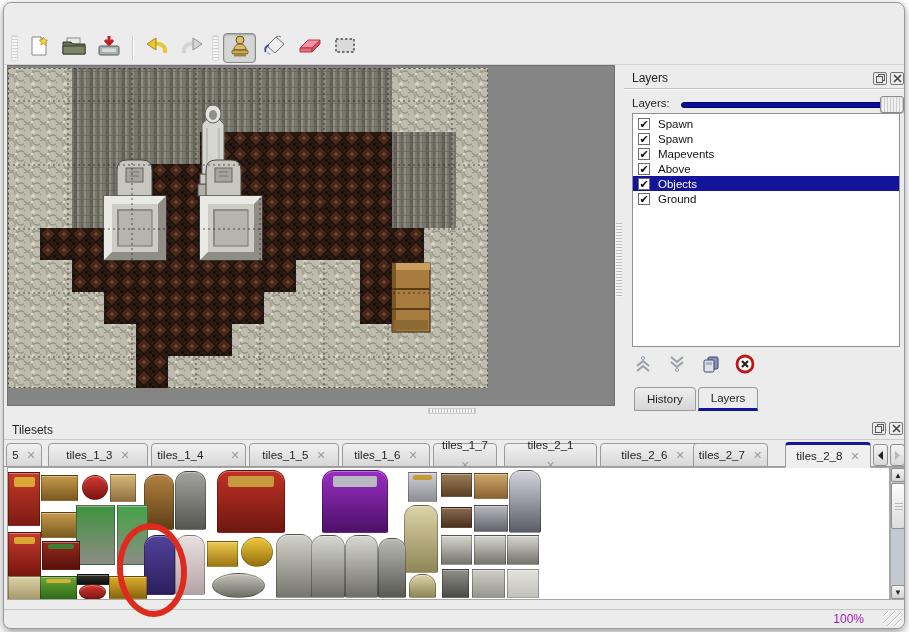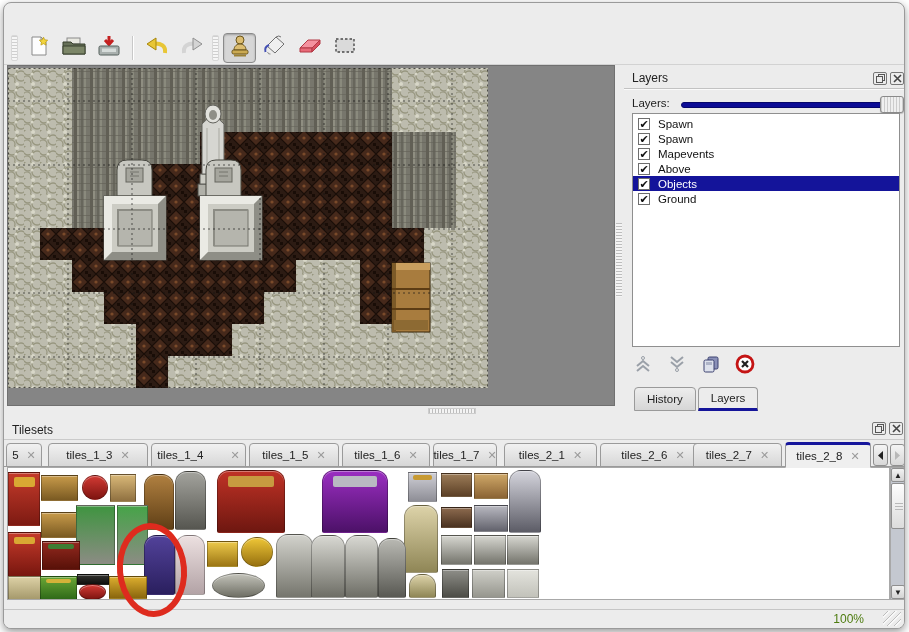--- a/index.html
+++ b/index.html
@@ -63,21 +63,21 @@
   .shape-round{border-radius:50%;}
   .annotation{position:absolute;border:6px solid rgba(222,43,30,.85);border-radius:50%;transform:rotate(-5deg);z-index:5;}
   .ts-scroll{position:absolute;left:886px;top:50px;width:16px;height:133px;background:#c4c8d0;border:1px solid #a8a8a8;}
   .sbtn{position:absolute;left:0;width:14px;height:14px;background:linear-gradient(#f2f2f2,#d4d4d4);border:1px solid #8f8f8f;border-radius:2px;
     font-size:8px;display:flex;align-items:center;justify-content:center;color:#222;}
   .sthumb{position:absolute;left:0;top:15px;width:14px;height:46px;background:linear-gradient(#fdfdfd,#dcdcdc);border:1px solid #8f8f8f;border-radius:2px;}
   .sthumb:after{content:"";position:absolute;left:3px;top:19px;width:8px;height:7px;
     background:repeating-linear-gradient(180deg,#b8b8b8 0 1px,transparent 1px 3px);}
   
   .statusbar{position:absolute;left:0;bottom:0;width:100%;height:19px;background:#ececec;border-top:1px solid #c6c6c6;}
-  .zoom-text{position:absolute;right:40px;top:2px;font-size:12px;color:#4d7c0f;}
+  .zoom-text{position:absolute;right:40px;top:2px;font-size:12px;color:#a21caf;}
   .resize-grip{position:absolute;right:3px;bottom:2px;width:18px;height:15px;
     background:repeating-linear-gradient(135deg,transparent 0 3px,#bdbdbd 3px 4px,#f8f8f8 4px 5px);}
 </style>
 </head>
 <body>
 
 <div class="window">
 
 
   <div class="toolbar" id="toolbar">
@@ -480,33 +480,33 @@
           <span class="tx">✕</span>
         </div>
         <div class="ttab" style="left: 245px; width: 90px;">
           <span>tiles_1_5</span>
           <span class="tx">✕</span>
         </div>
         <div class="ttab" style="left: 338px; width: 88px;">
           <span>tiles_1_6</span>
           <span class="tx">✕</span>
         </div>
-        <div class="ttab" style="left: 429px; width: 64px;">
+        <div class="ttab" style="left: 429px; width: 64px; flex-direction: column;">
           <span>tiles_1_7</span>
           <span class="tx">✕</span>
         </div>
-        <div class="ttab" style="left: 500px; width: 93px;">
+        <div class="ttab" style="left: 500px; width: 93px; flex-direction: column;">
           <span>tiles_2_1</span>
           <span class="tx">✕</span>
         </div>
         <div class="ttab" style="left: 596px; width: 106px;">
           <span>tiles_2_6</span>
           <span class="tx">✕</span>
         </div>
-        <div class="ttab" style="left: 689px; width: 89px;">
+        <div class="ttab" style="left: 689px; width: 75px;">
           <span>tiles_2_7</span>
           <span class="tx">✕</span>
         </div>
         <div class="ttab active" style="left: 781px; width: 86px;">
           <span>tiles_2_8</span>
           <span class="tx">✕</span>
         </div>
       </div>
     <div class="ts-content" id="tscontent">
         <div class="tile" style="left: 0px; top: 4px; width: 32px; height: 54px; background: linear-gradient(rgb(197, 59, 43), rgb(125, 26, 18));">

